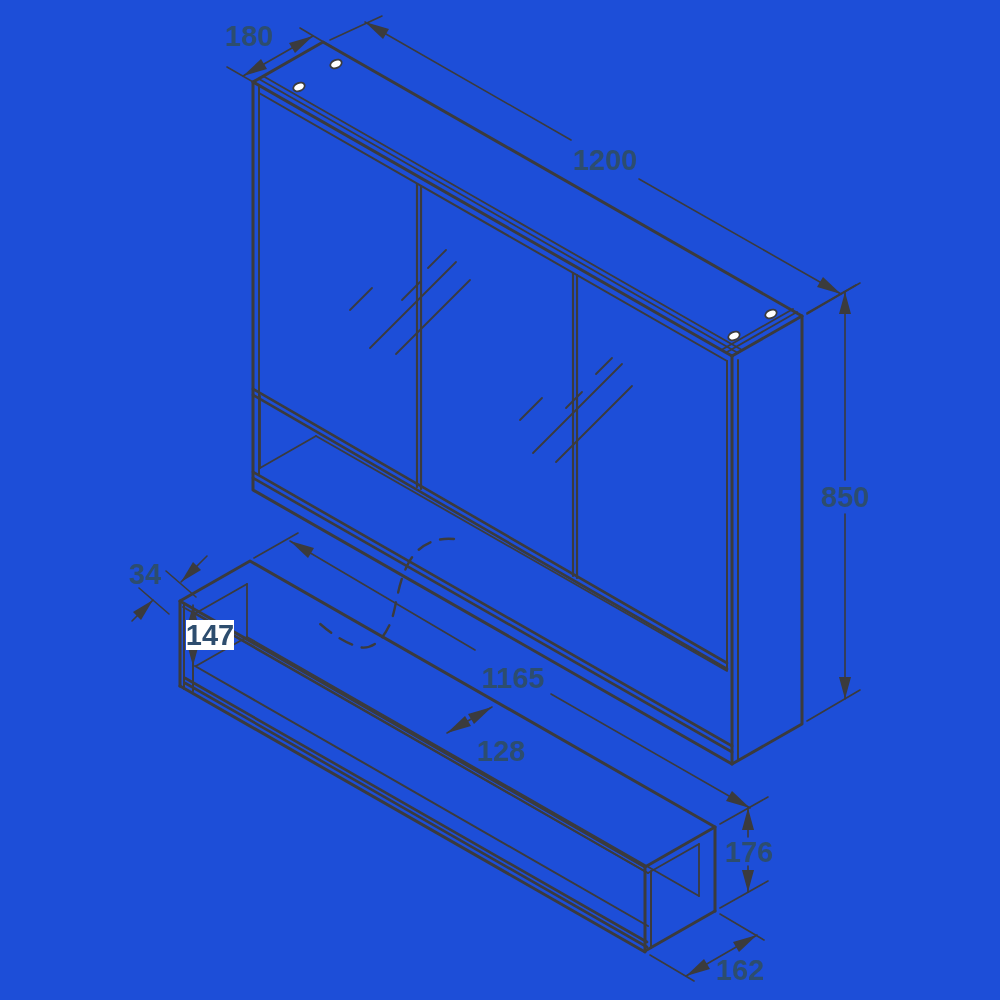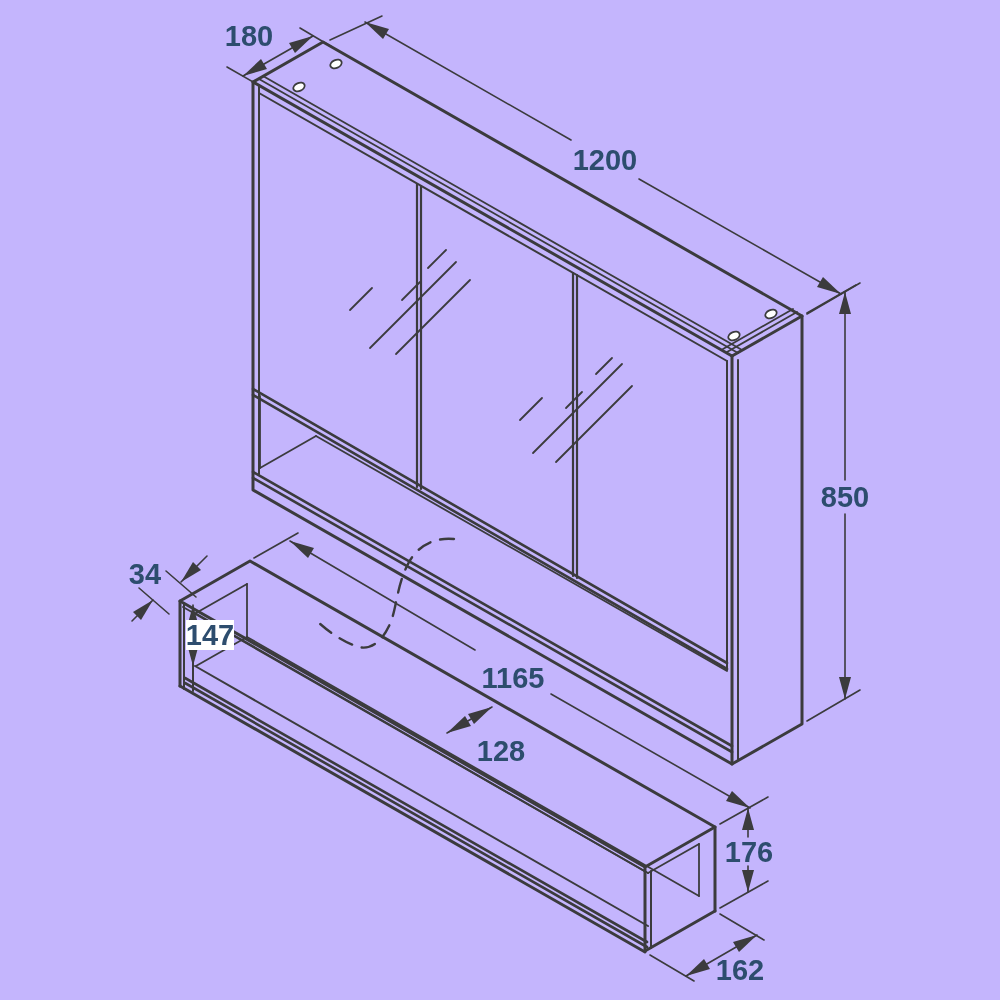--- a/index.html
+++ b/index.html
@@ -1,17 +1,17 @@
 <!DOCTYPE html>
 <html><head>
 <meta charset="utf-8">
 <style>
   html,body{margin:0;padding:0;background:#ffffff;}
   .stage{
-    position:relative;width:1000px;height:1000px;background:#c4b5fd;
+    position:relative;width:1000px;height:1000px;background:#1d4ed8;
     font-family:"Liberation Sans", sans-serif;overflow:hidden;
   }
   svg{display:block;}
   svg text{
     font-family:"Liberation Sans", sans-serif;
     font-size:29px;font-weight:bold;
   }
 </style>
 </head>
 <body>

